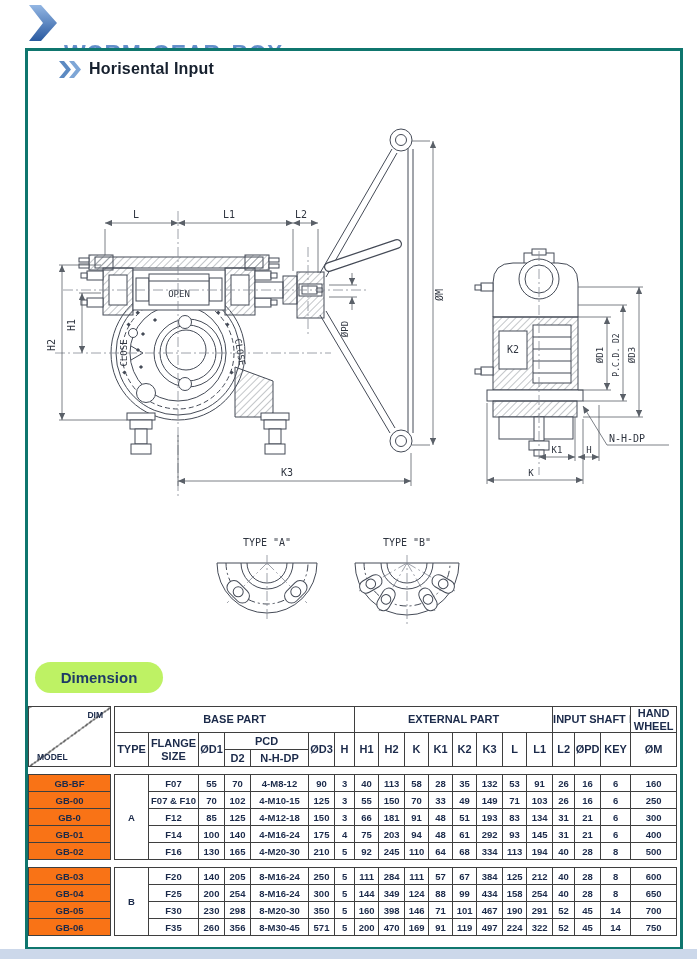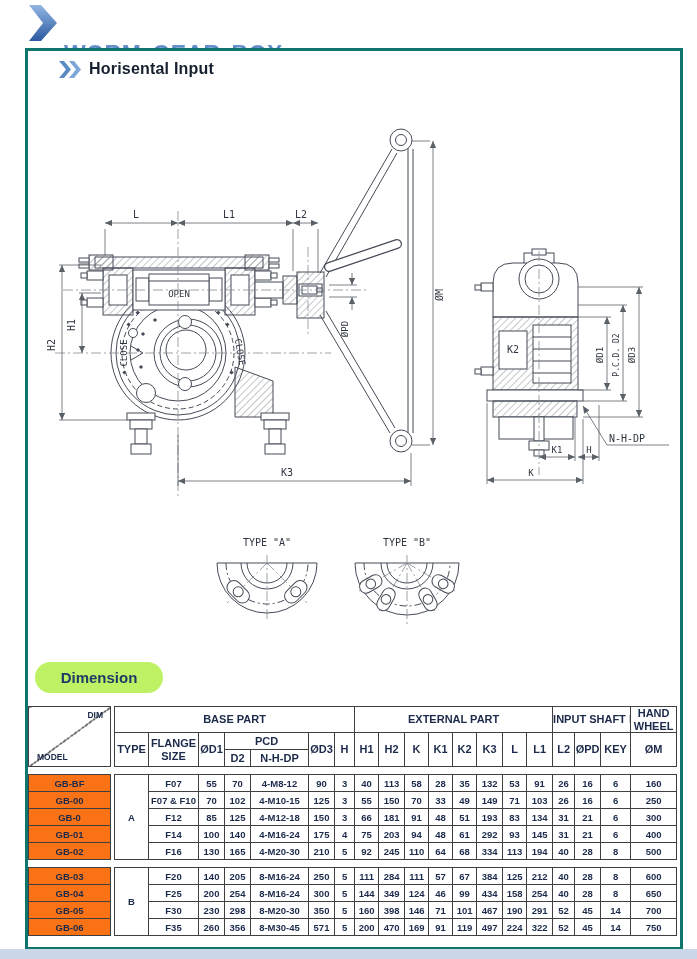--- a/index.html
+++ b/index.html
@@ -586,21 +586,21 @@
       <td class="gapc"></td>
       <td>F25</td>
       <td>200</td>
       <td>254</td>
       <td>8-M16-24</td>
       <td>300</td>
       <td>5</td>
       <td>144</td>
       <td>349</td>
       <td>124</td>
-      <td>46</td>
+      <td>88</td>
       <td>99</td>
       <td>434</td>
       <td>158</td>
       <td>254</td>
       <td>40</td>
       <td>28</td>
       <td>8</td>
       <td>650</td>
     </tr>
     <tr>

